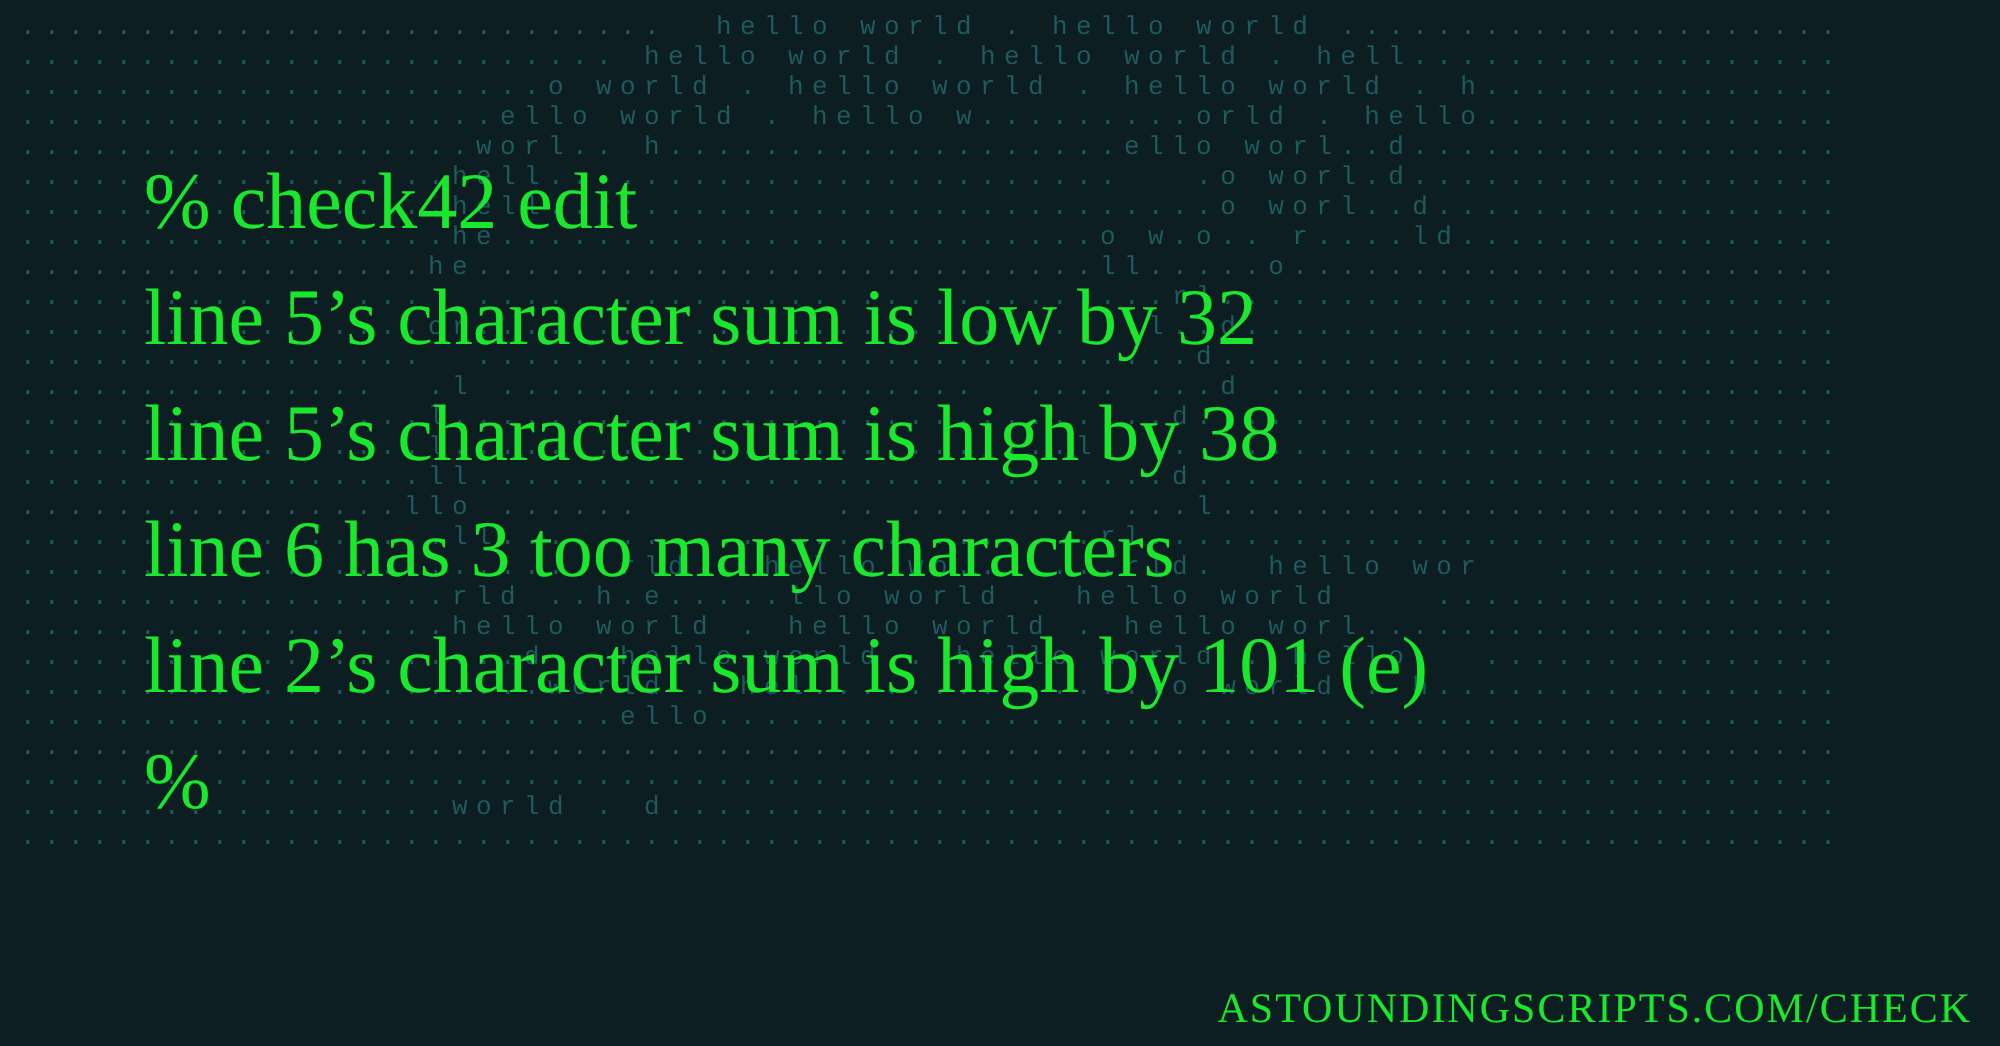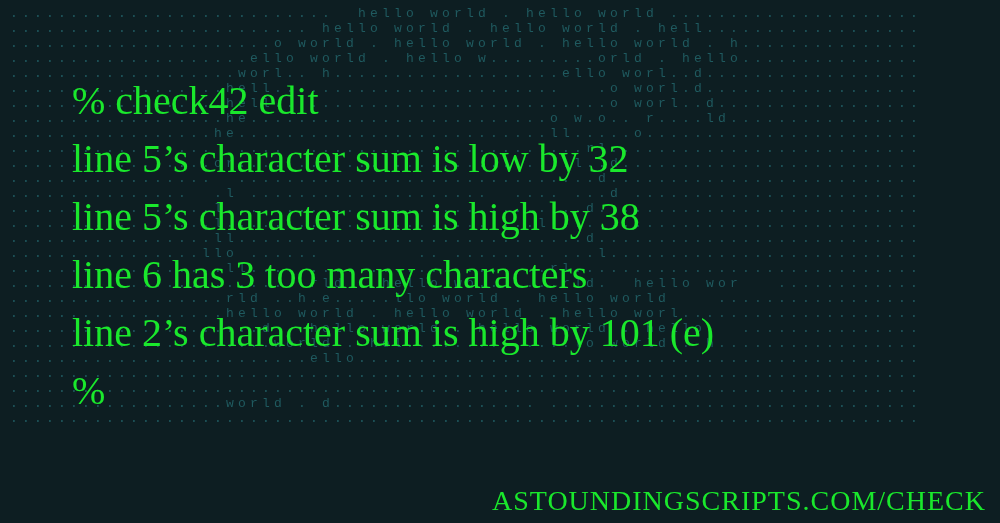--- a/index.html
+++ b/index.html
@@ -32,21 +32,21 @@
     line-height: 58px;
     font-weight: 400;
   }
   .terminal .line { display: block; white-space: nowrap; }
   .watermark {
     position: absolute;
     right: 14px;
     bottom: 6px;
     color: #1ae82c;
     font-family: Georgia, 'Times New Roman', serif;
-    font-size: 28px;
+    font-size: 21px;
     letter-spacing: 1px;
     margin-left: 28px;
   }
 </style>
 </head>
 <body>
 
 <div class="bg-art">...........................  hello world . hello world .....................
 ......................... hello world . hello world . hell..................
 ......................o world . hello world . hello world . h...............

